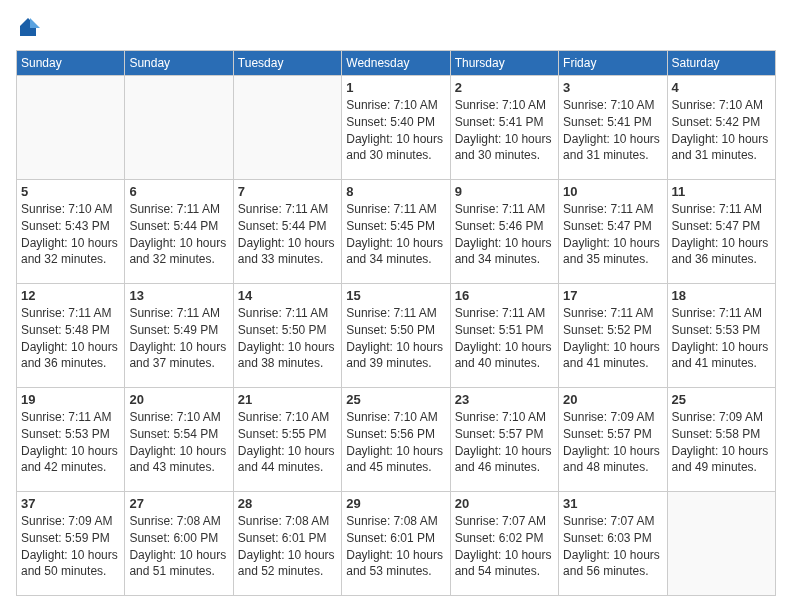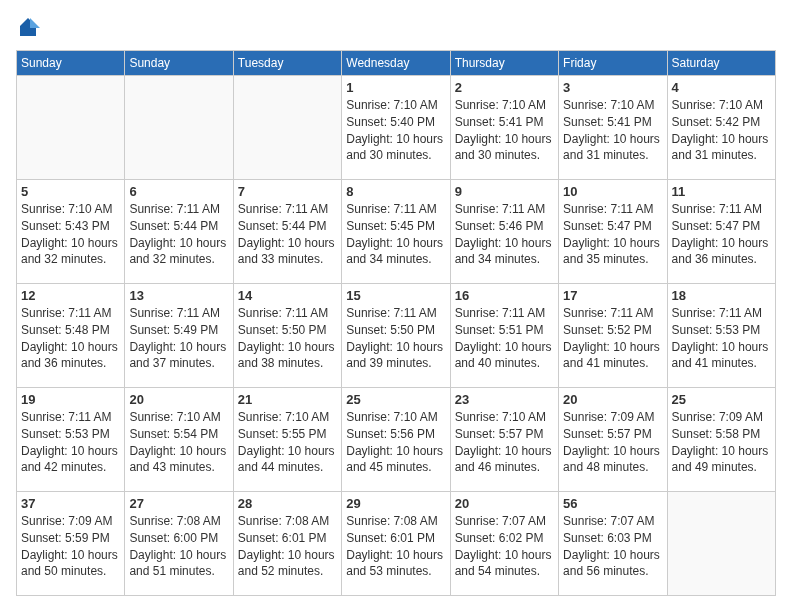--- a/index.html
+++ b/index.html
@@ -348,21 +348,21 @@
 and 53 minutes.</div>
           </td>
           <td>
             <div class="day-num">20</div>
             <div class="day-info" style="white-space: pre-line;">Sunrise: 7:07 AM
 Sunset: 6:02 PM
 Daylight: 10 hours
 and 54 minutes.</div>
           </td>
           <td>
-            <div class="day-num">56</div>
+            <div class="day-num">31</div>
             <div class="day-info" style="white-space: pre-line;">Sunrise: 7:07 AM
 Sunset: 6:03 PM
 Daylight: 10 hours
 and 56 minutes.</div>
           </td>
           <td class="empty"></td>
         </tr>
       </tbody>
   </table>
 </div>

